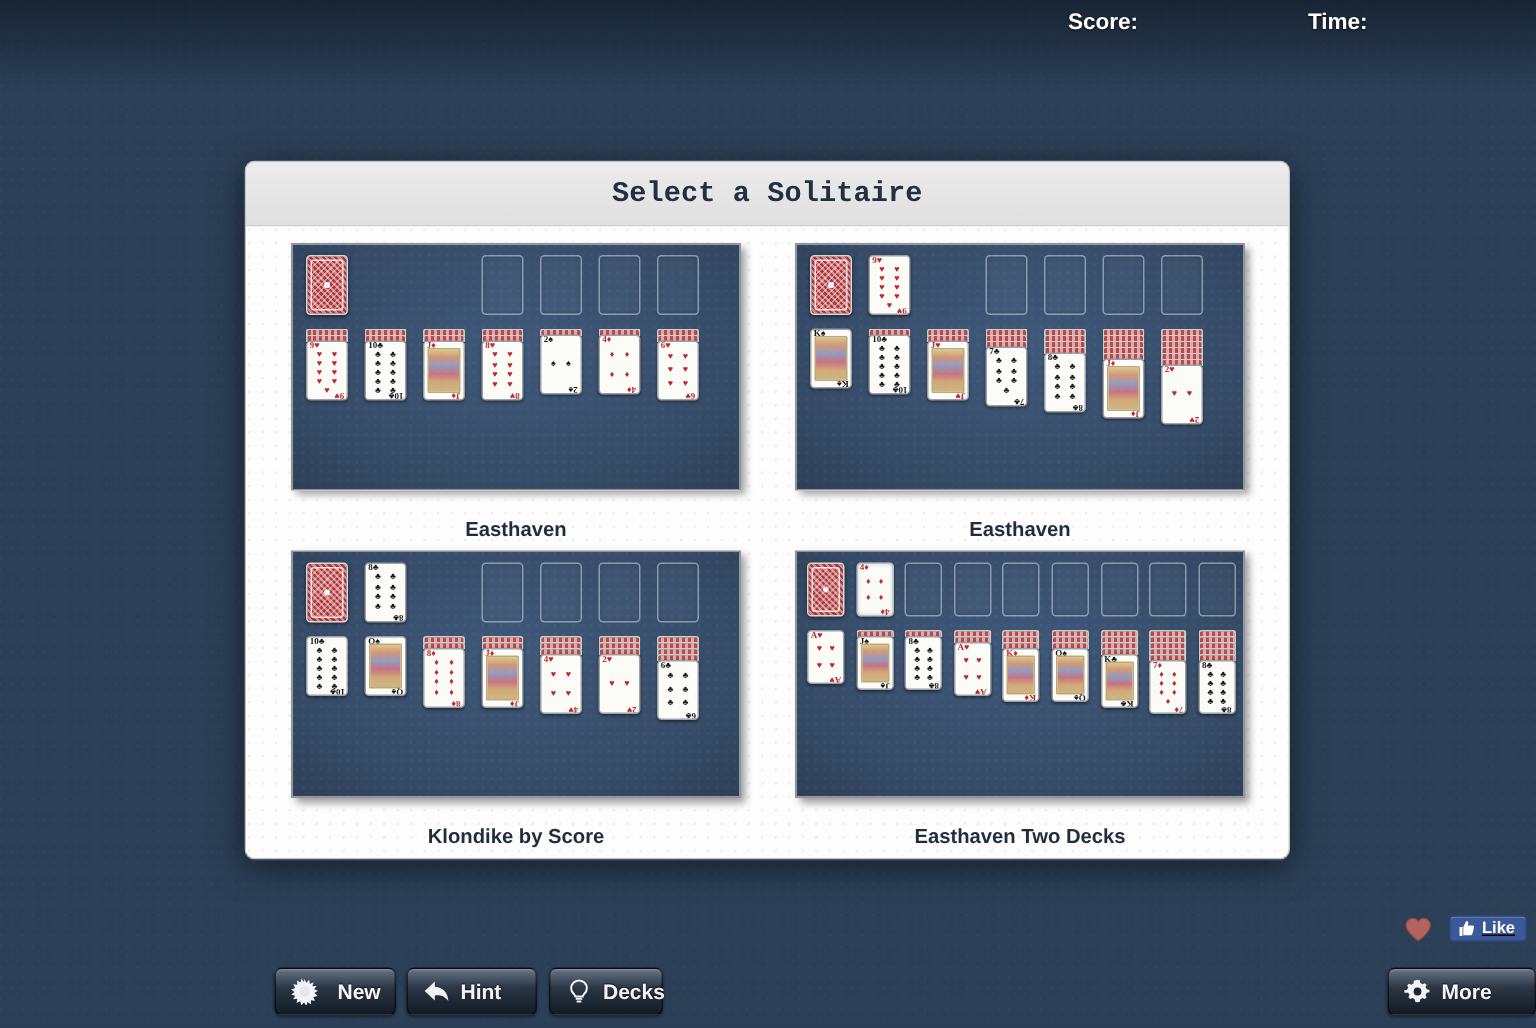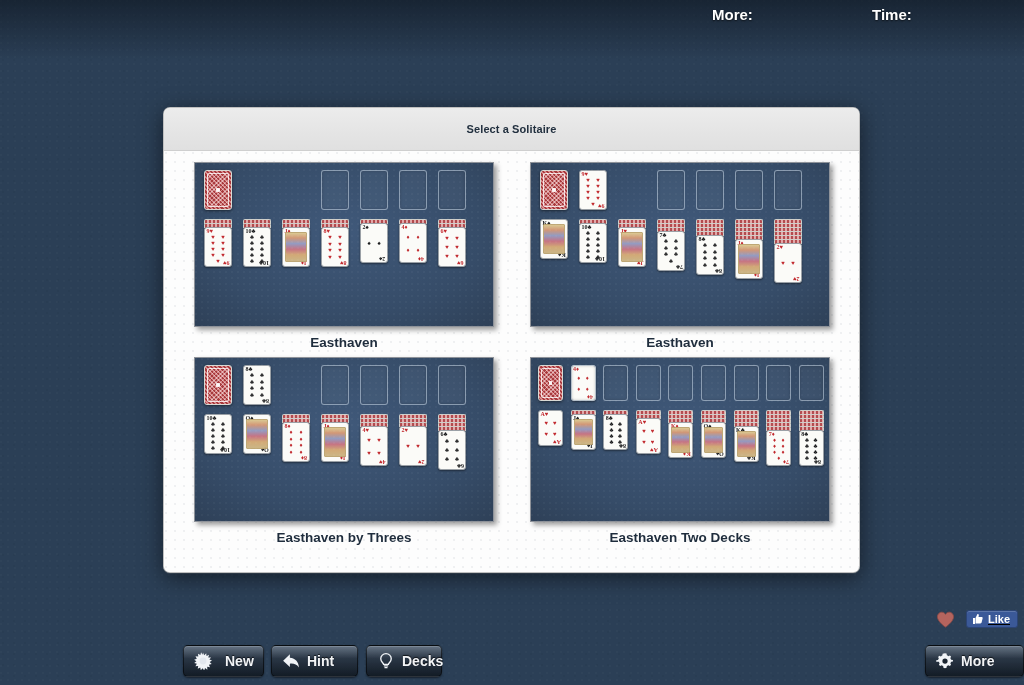--- a/index.html
+++ b/index.html
@@ -54,41 +54,42 @@
     overflow:hidden; z-index:5;
     border:1px solid rgba(0,0,0,.25);
   }
   .dialog-titlebar {
     height:43px; width:100%;
     background:linear-gradient(180deg, #ececec 0%, #e5e5e5 55%, #e0e0e0 100%);
     border-bottom:1px solid #cfcfcf;
     display:flex; align-items:center; justify-content:center;
   }
   .dialog-title {
-    font-size:11px; font-weight:bold; color:#22303f;
+    font-size:19px; font-weight:bold; color:#22303f;
     letter-spacing:.1px;
+    font-family:Liberation Mono, monospace;
   }
   .dialog-body {
     position:relative;
     height:calc(100% - 43px);
     background-color:#fdfdfd;
     background-image:radial-gradient(circle at 2px 2px, rgba(120,130,145,.10) 1px, transparent 0);
     background-size:9px 9px;
     padding:11px 0 0 0;
   }
 
   .game-grid {
     display:grid;
     grid-template-columns:repeat(2,1fr);
     grid-template-rows:repeat(2,1fr);
     column-gap:36px; row-gap:7px;
     padding:0 30px;
   }
   .game-cell {
-    display:flex; flex-direction:column; align-items:center;
+    display:flex; flex-direction:column; align-items:center;gap:10px;
   }
   .thumb {
     position:relative;
     width:300px; height:165px;
     border:1px solid #8e9299;
     box-shadow:3px 3px 5px rgba(0,0,0,.38);
     background:
       radial-gradient(ellipse 330px 200px at 50% 42%, #40597a 0%, #364c68 42%, #2c3d53 72%, #243346 100%);
     overflow:hidden;
   }
@@ -201,21 +202,21 @@
   }
 </style>
 </head>
 <body>
 
 <div class="noise"></div>
 <div class="topshade"></div>
 
 <div class="hud">
   <div class="hud-item hud-score">
-    <span>More:</span>
+    <span>Score:</span>
     <span class="hud-value"></span>
   </div>
   <div class="hud-item hud-time">
     <span>Time:</span>
     <span class="hud-value"></span>
   </div>
 </div>
 
 <div class="dialog">
   <div class="dialog-titlebar">
@@ -539,21 +540,21 @@
               <div class="pip-grid black">
                 <div class="pip">♣</div>
                 <div class="pip">♣</div>
                 <div class="pip">♣</div>
                 <div class="pip">♣</div>
                 <div class="pip">♣</div>
                 <div class="pip">♣</div>
               </div>
             </div>
           </div>
-        <div class="game-label">Easthaven by Threes</div>
+        <div class="game-label">Klondike by Score</div>
       </div>
 
       <div class="game-cell">
         <div class="thumb" id="thumb-twodecks">
             <div class="card back" style="width: 25px; height: 36px; left: 7px; top: 7px;"></div>
             <div class="card" style="width: 25px; height: 36px; left: 39.6px; top: 7px;">
               <div class="rank red">4♦</div>
               <div class="rank br red">4♦</div>
               <div class="pip-grid red">
                 <div class="pip">♦</div>

